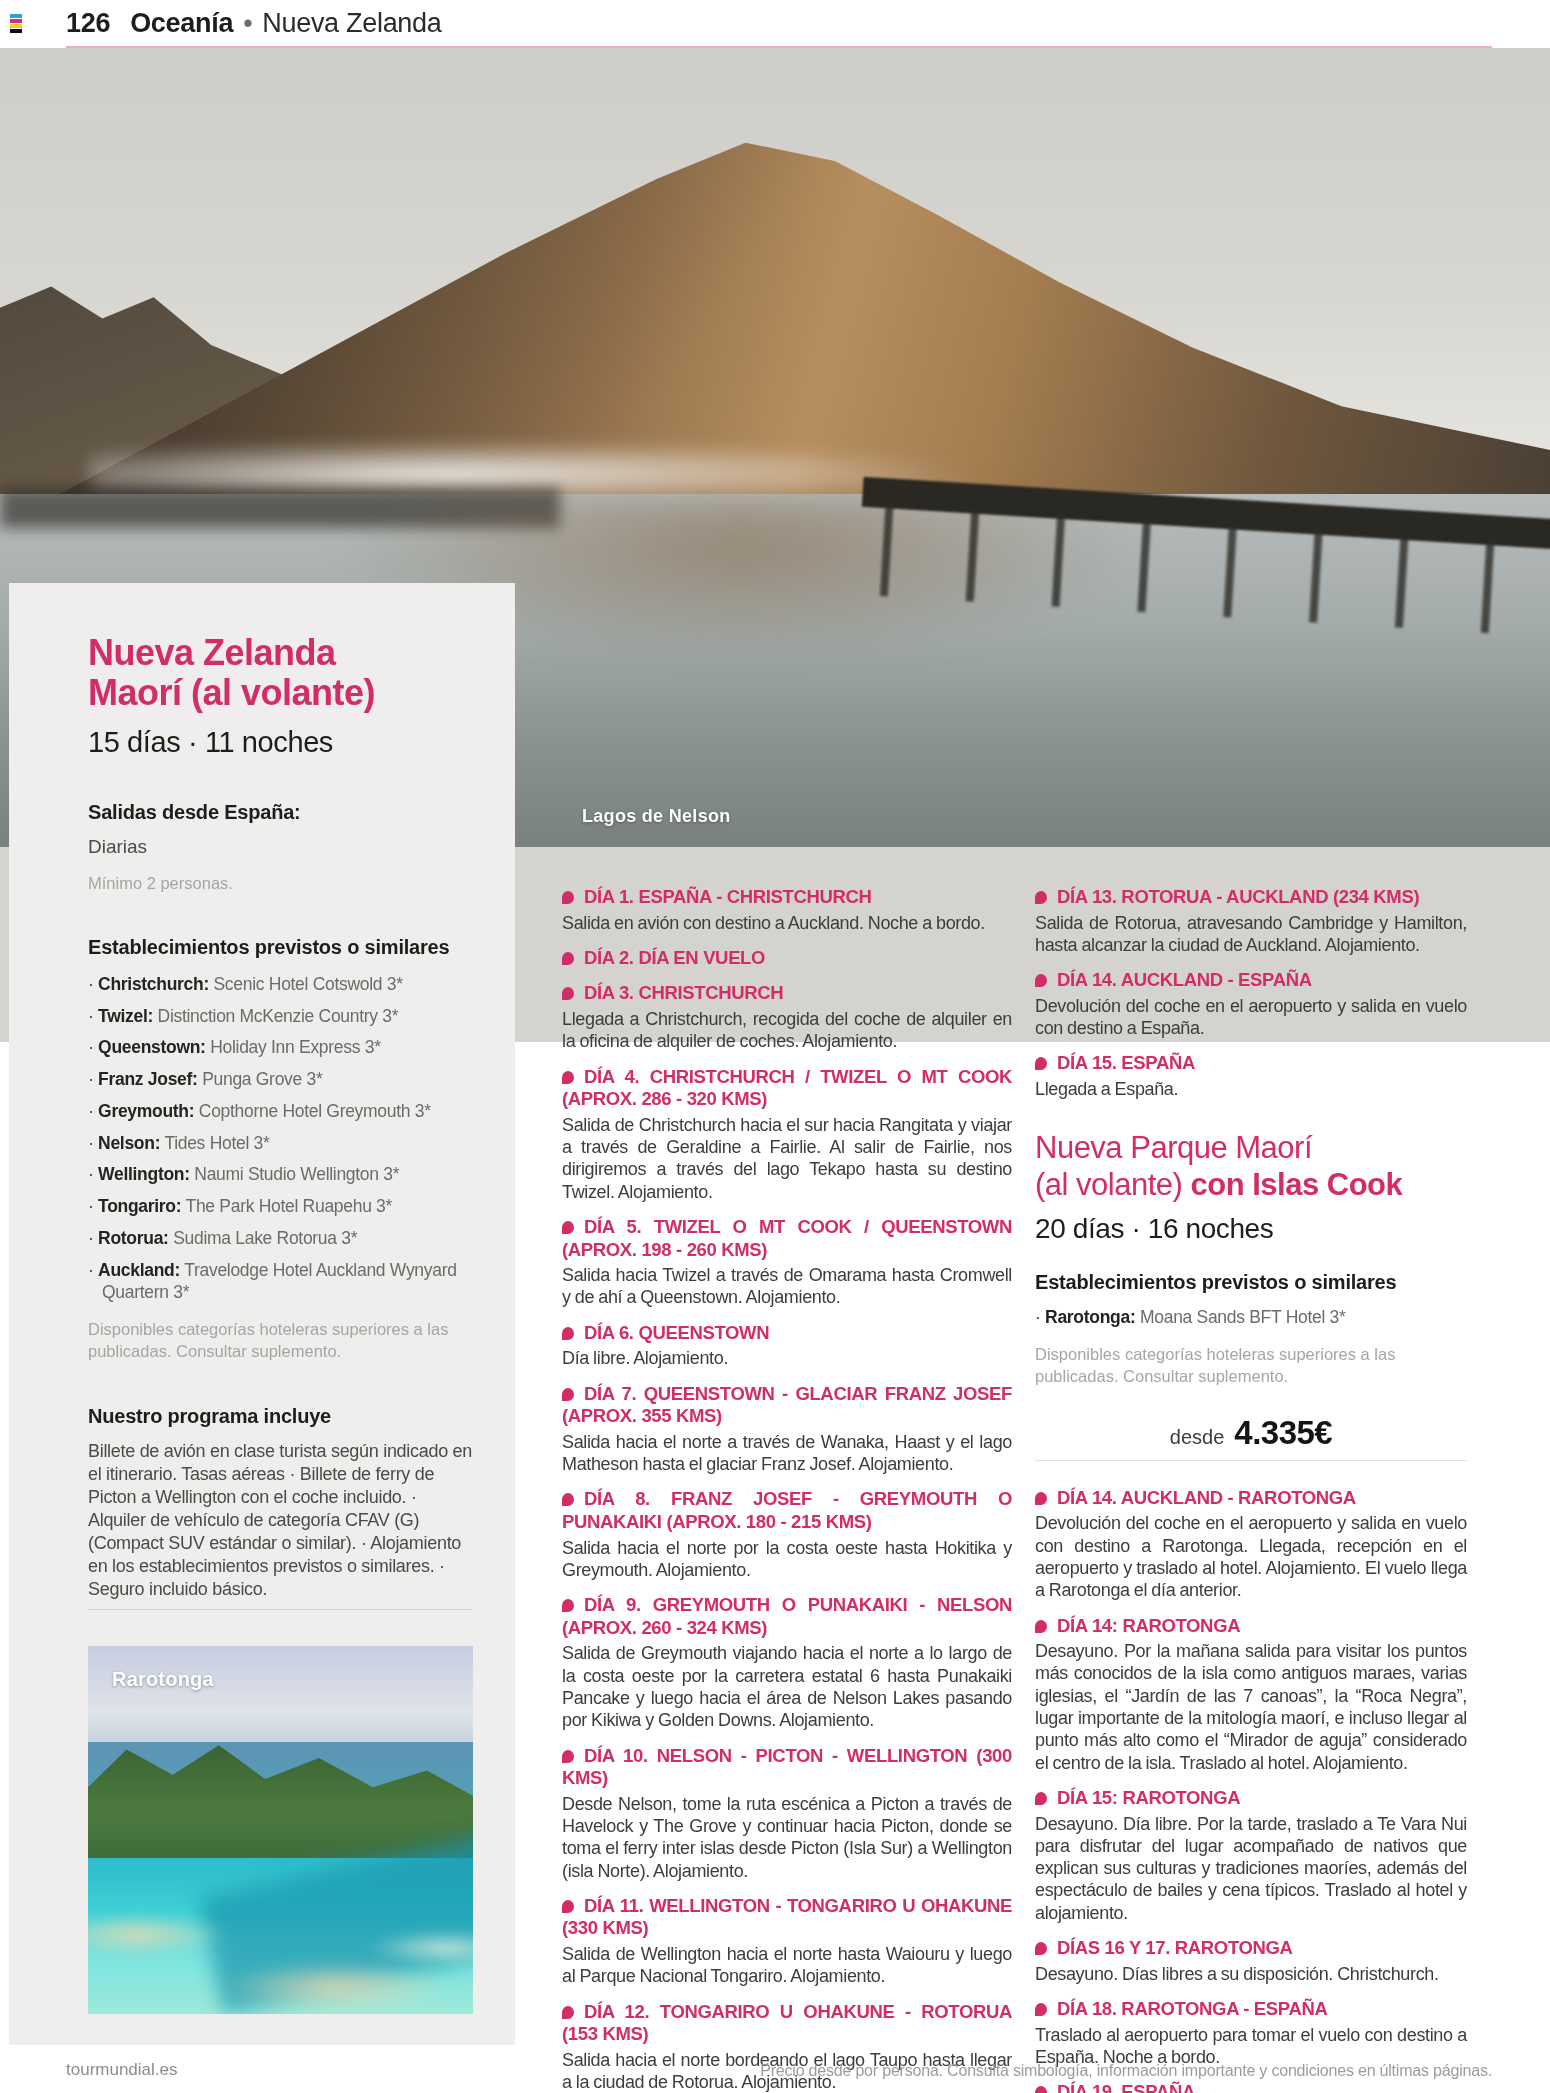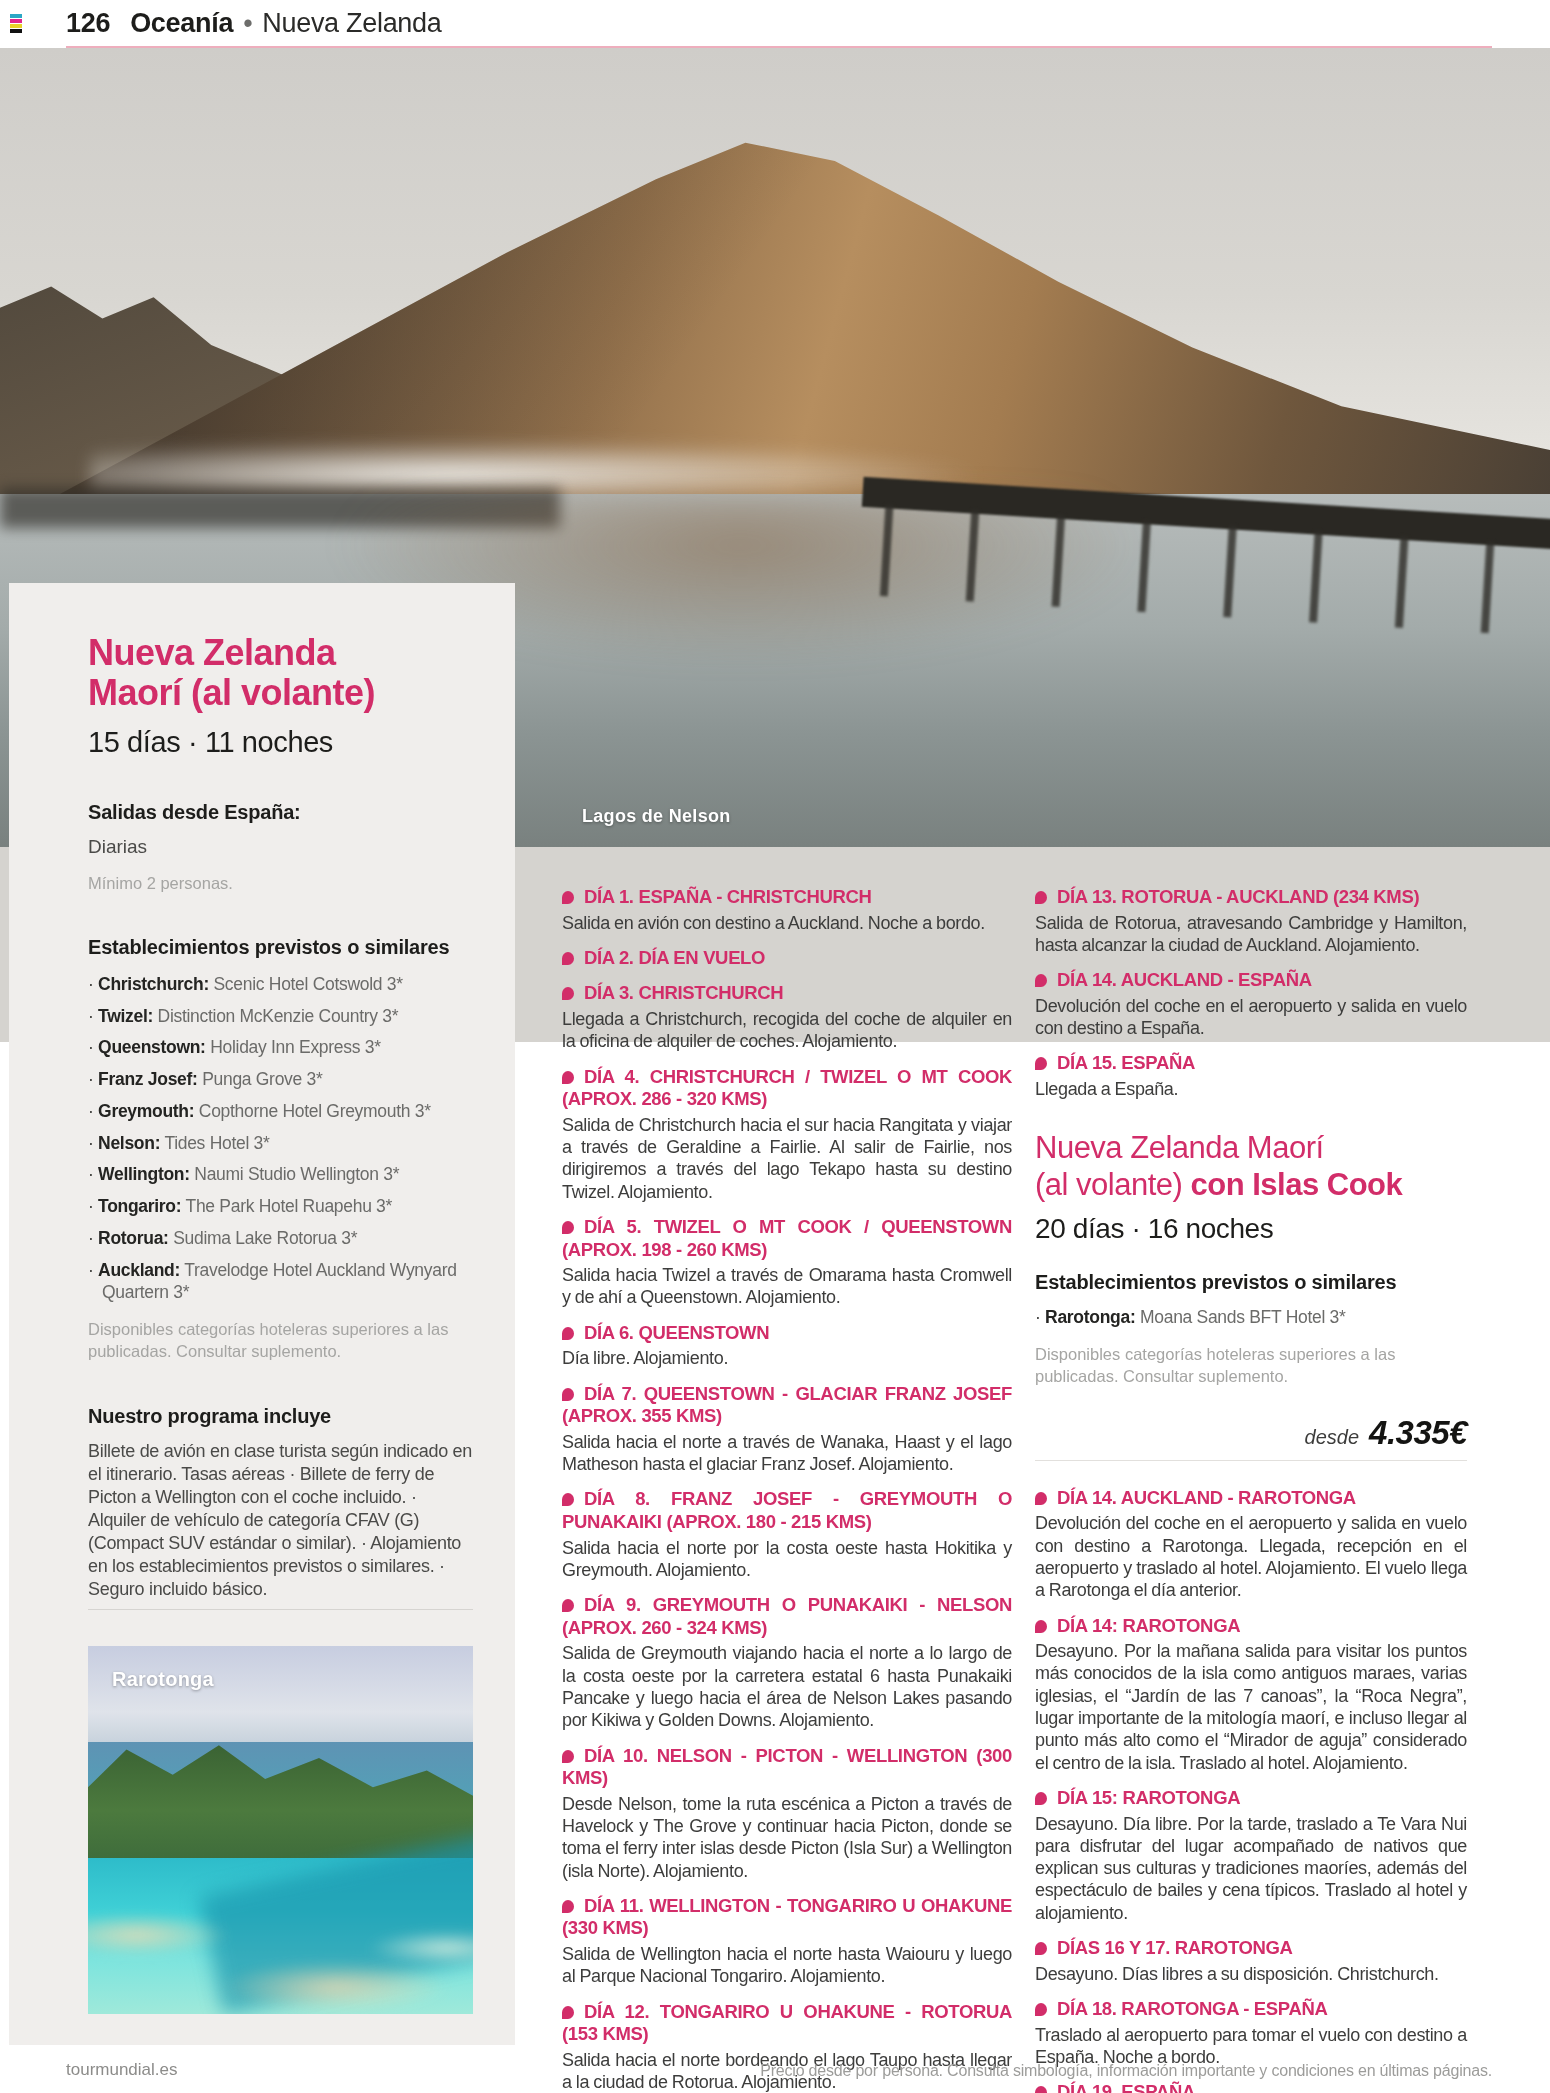--- a/index.html
+++ b/index.html
@@ -46,21 +46,21 @@
   .card .duration{margin-top:12px;font-size:29px;letter-spacing:-0.4px;color:#1d1d1b;}
   .sec-h{margin-top:42px;font-size:20px;font-weight:bold;color:#1d1d1b;letter-spacing:-0.2px;}
   .plain{margin-top:12px;font-size:19px;color:#4a4a48;}
   .muted{margin-top:14px;font-size:16.5px;line-height:1.35;color:#a5a5a3;}
   .hotels{margin:14px 0 0;padding:0;list-style:none;}
   .hotels li{font-size:17.5px;line-height:1.3;color:#6b6b69;margin-bottom:9px;letter-spacing:-0.3px;
              padding-left:14px;text-indent:-14px;}
   .hotels li::before{content:"\00B7  ";color:#3c3c3a;}
   .hotels .city{font-weight:bold;color:#242422;}
   .includes{margin-top:12px;font-size:18px;line-height:1.28;color:#4a4a48;letter-spacing:-0.3px;}
-  .price-row{margin-top:30px;text-align:right;white-space:nowrap;font-style:italic;}
+  .price-row{margin-top:30px;text-align:center;white-space:nowrap;}
   .price-row .lbl{font-size:20px;color:#3c3c3b;margin-right:10px;}
   .price-row .val{font-size:33px;font-weight:bold;color:#141412;letter-spacing:-0.5px;}
   .divider{margin-top:8px;height:1px;background:#d6d4d1;}
   .photo{position:relative;margin-top:36px;width:385px;height:368px;overflow:hidden;background:#58b7c2;}
   .ph-sky{position:absolute;inset:0;height:120px;background:linear-gradient(180deg,#c7cde0 0%,#dfe3ea 55%,#b6c6d2 100%);}
   .ph-ocean{position:absolute;left:0;top:96px;width:385px;height:80px;background:linear-gradient(180deg,#5e93b4,#4fa6b8);}
   .ph-island{position:absolute;left:0;top:70px;width:385px;height:210px;
      background:linear-gradient(180deg,#33592f 0%,#4c7a3e 45%,#38663a 80%);
      clip-path:polygon(0 34%,10% 16%,22% 28%,34% 14%,46% 30%,60% 20%,74% 34%,88% 26%,100% 38%,100% 72%,70% 86%,34% 96%,0 100%);}
   .ph-lagoon{position:absolute;left:0;top:212px;width:385px;height:156px;
@@ -231,21 +231,21 @@
     <div class="day">
         <h3><span class="drop"></span><span>DÍA 14. AUCKLAND - ESPAÑA</span></h3>
         <p>Devolución del coche en el aeropuerto y salida en vuelo con destino a España.</p>
       </div>
     <div class="day">
         <h3><span class="drop"></span><span>DÍA 15. ESPAÑA</span></h3>
         <p>Llegada a España.</p>
       </div>
 
     <div class="prog2">
-      <h2><span>Nueva Zelanda Maorí</span><br><span>(al volante) </span><span class="b">con Islas Cook</span></h2>
+      <h2><span>Nueva Parque Maorí</span><br><span>(al volante) </span><span class="b">con Islas Cook</span></h2>
       <div class="duration">20 días · 16 noches</div>
       <div class="sec-h">Establecimientos previstos o similares</div>
       <ul class="hotels">
         <li><span class="city">Rarotonga:</span> <span>Moana Sands BFT Hotel 3*</span></li>
       </ul>
       <div class="muted">Disponibles categorías hoteleras superiores a las publicadas. Consultar suplemento.</div>
       <div class="price-row">
         <span class="lbl">desde</span><span class="val">4.335€</span>
       </div>
       <div class="divider"></div>

